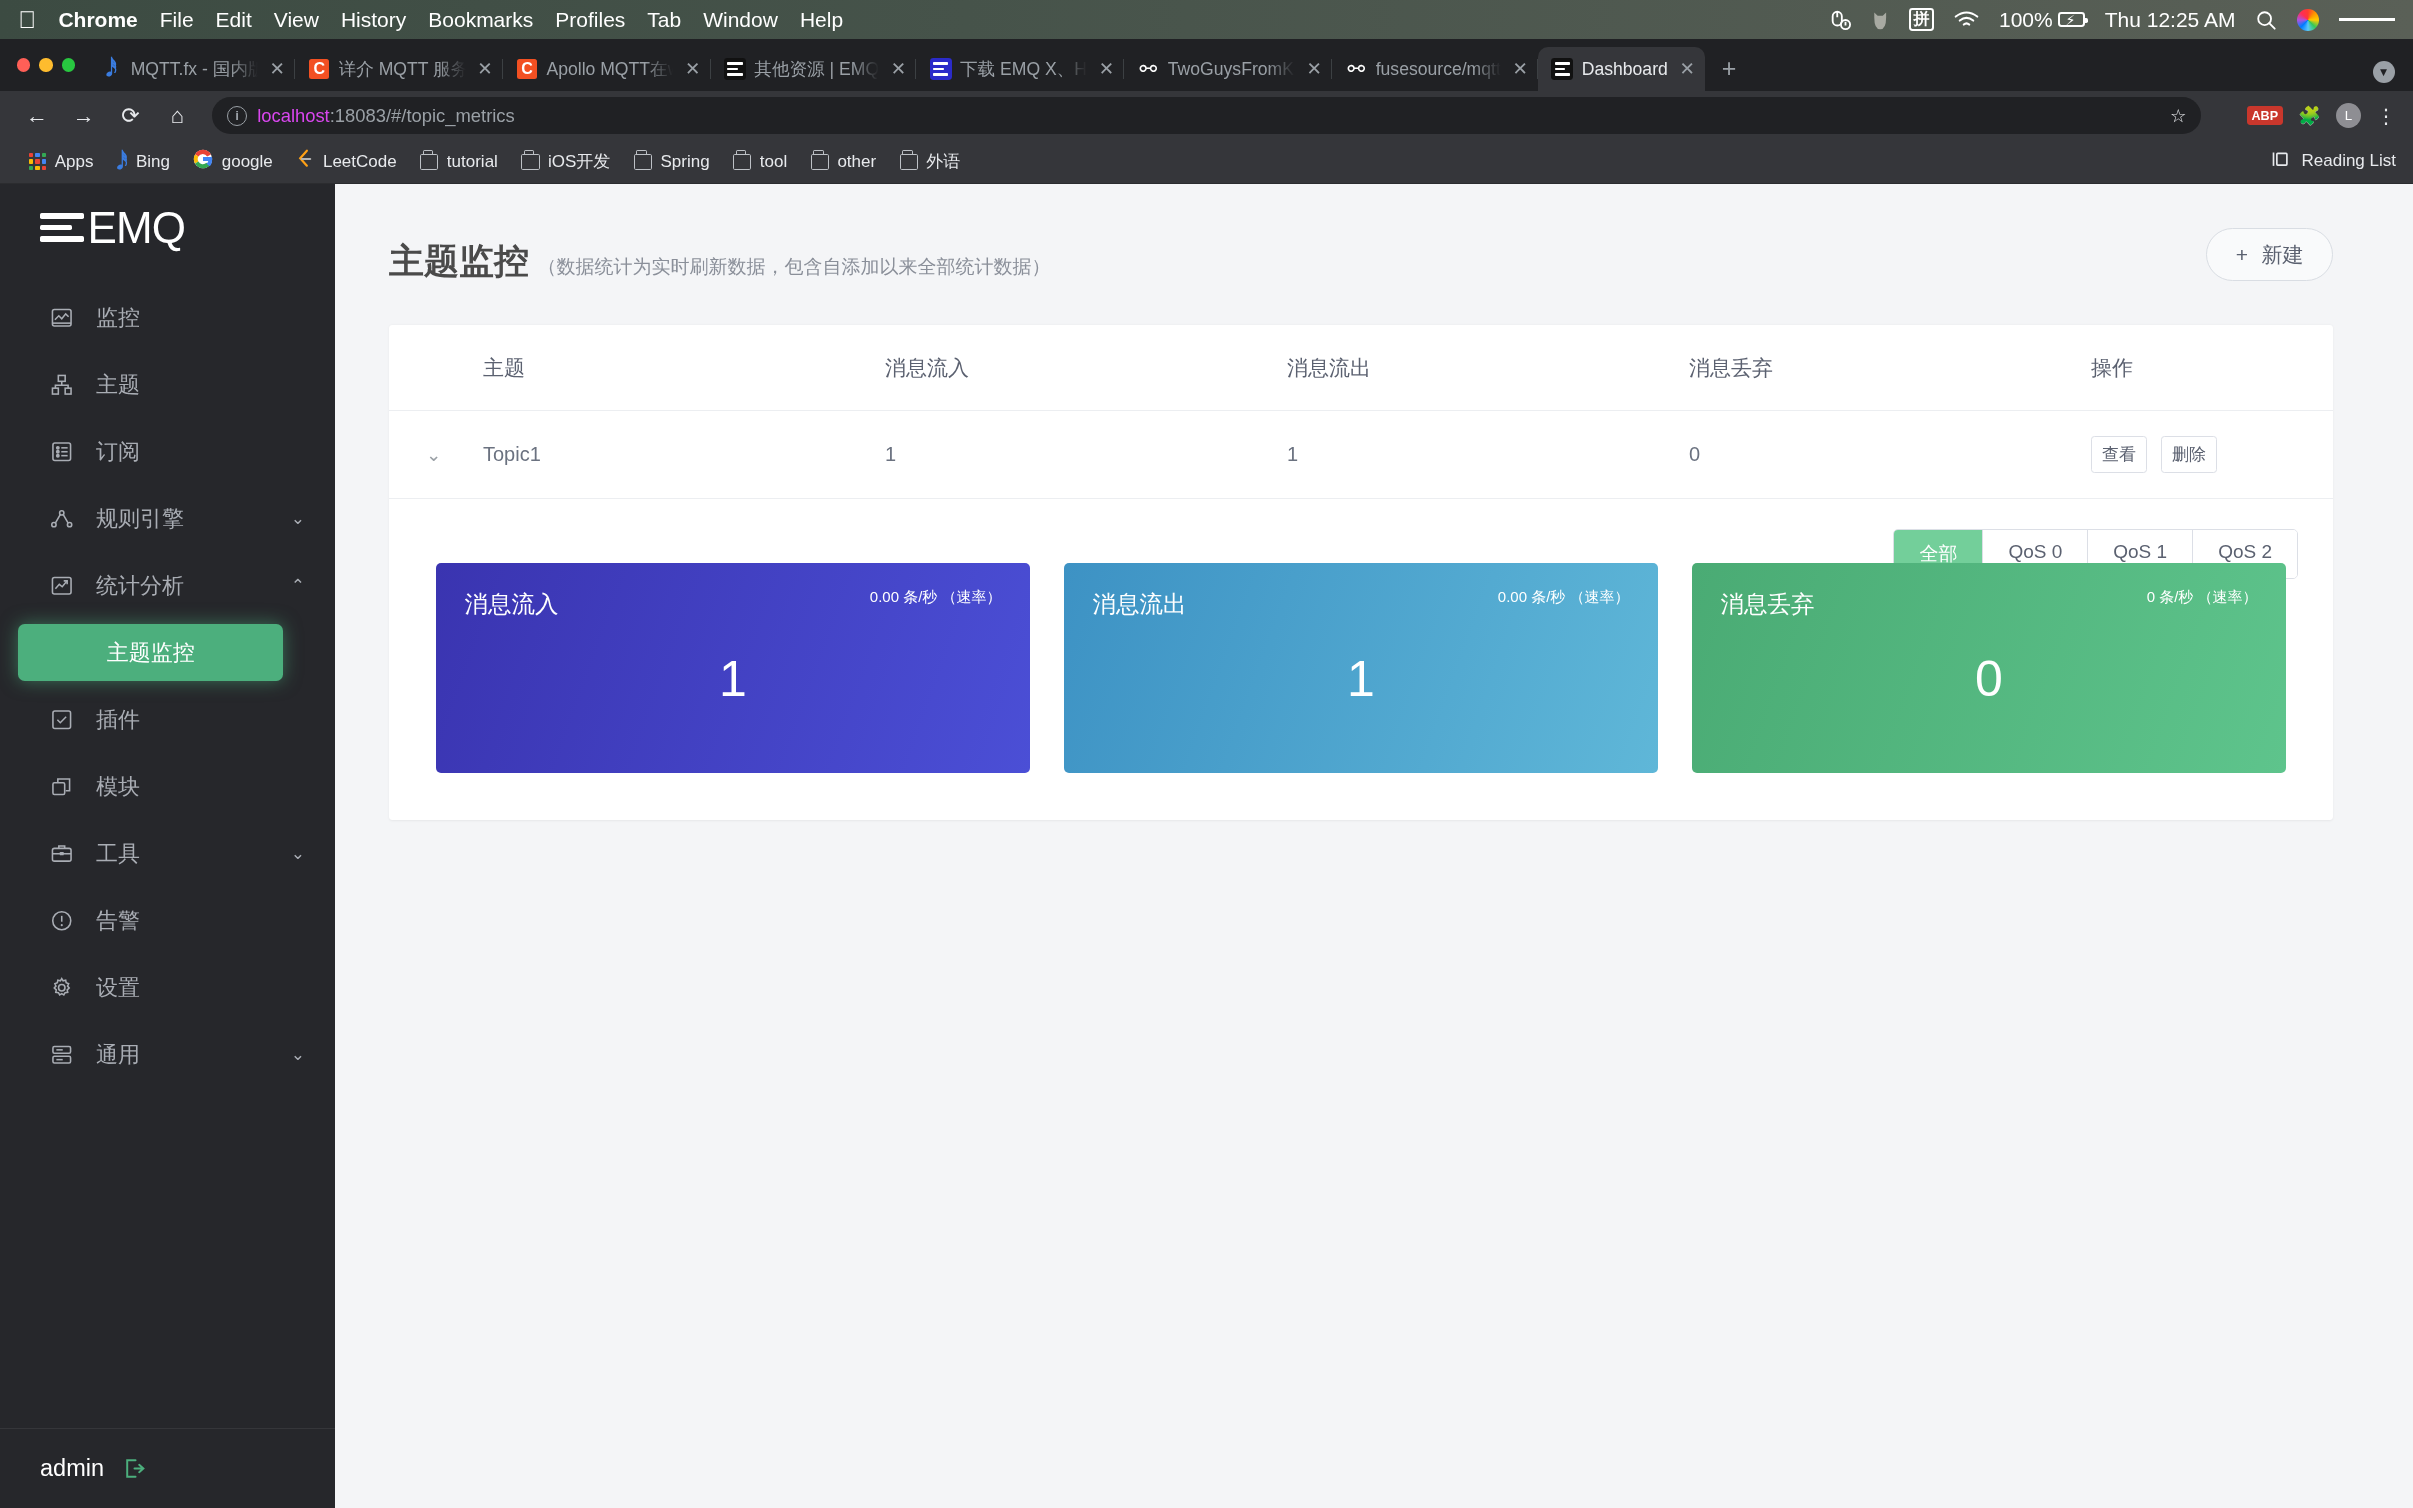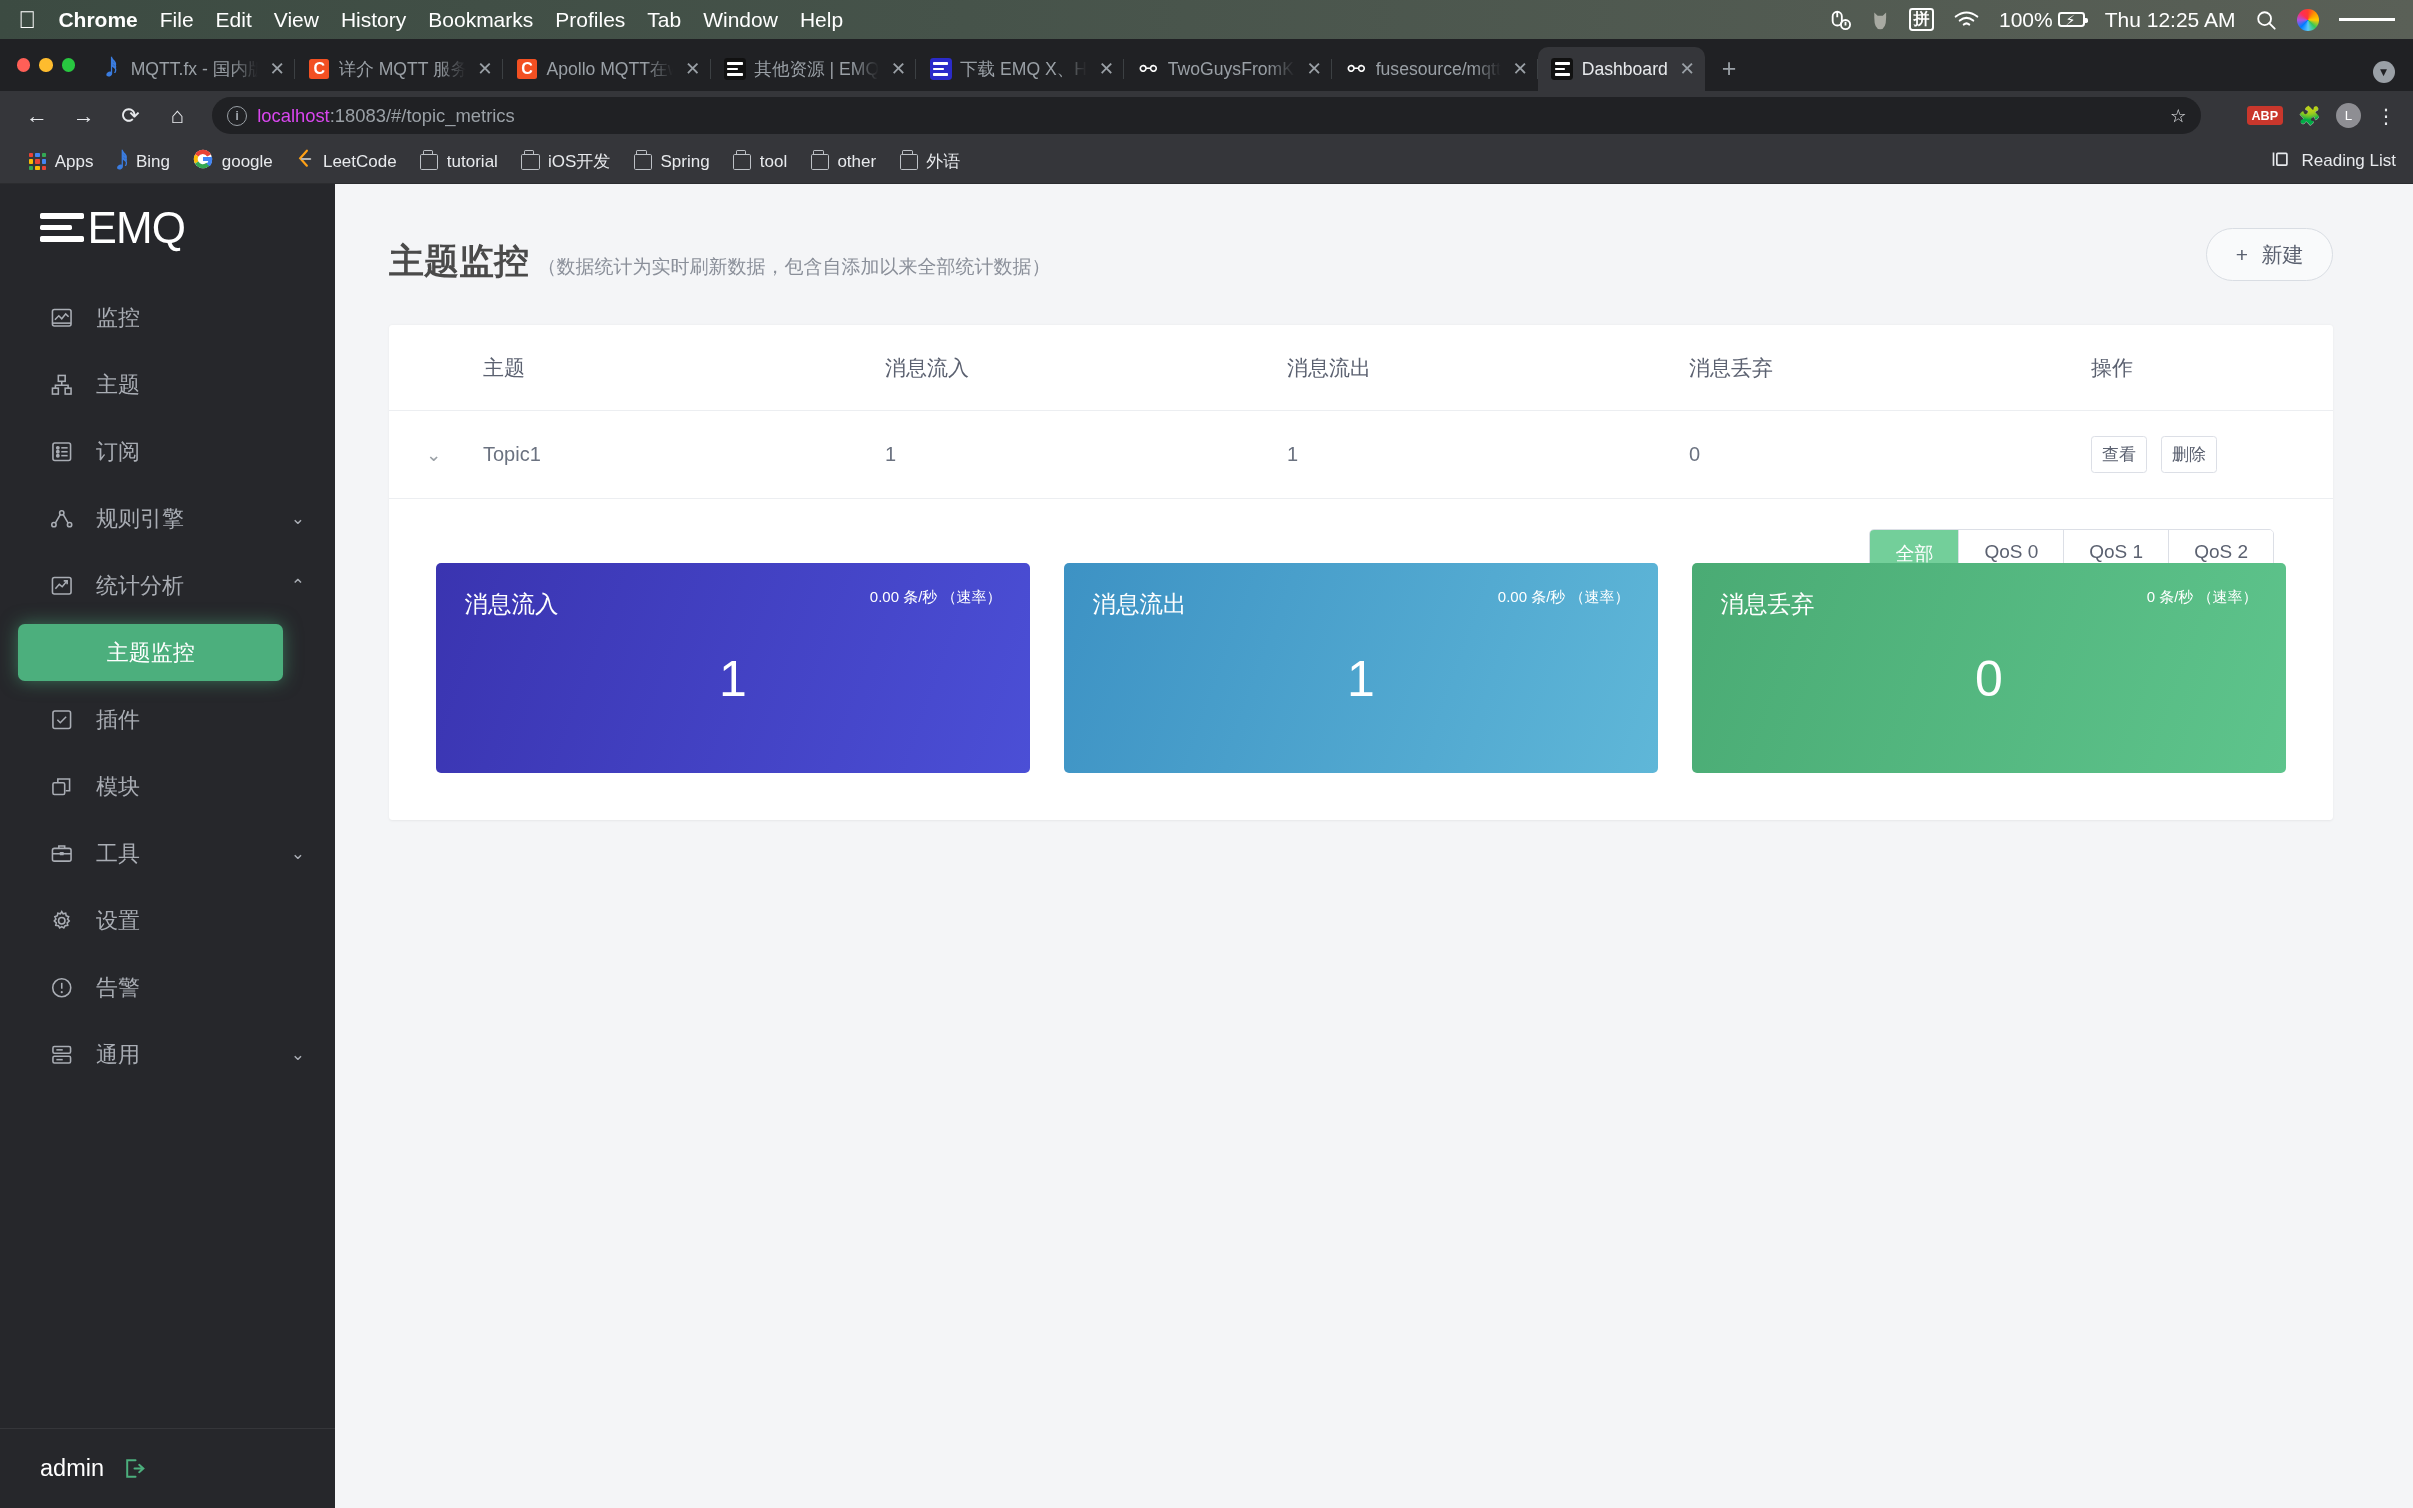--- a/index.html
+++ b/index.html
@@ -190,21 +190,21 @@
   .col-drop { width: 402px; }
   .expander { color:#9aa0a6; font-size: 18.4px; }
   .mini-btn {
     display:inline-block; border:0.8px solid #dcdfe6; border-radius: 3.4px; background:#fff;
     font-size: 17px; color:#5b6170; padding: 5.9px 10px; margin-right: 8.4px;
   }
 
   .detail { padding: 34px 47px 47px 47px; position:relative; }
   .detail-title { font-size: 22px; color:#5b6170; }
   .qos-tabs {
-    position:absolute; right: 59px; top: 30px; display:flex;
+    position:absolute; right: 35px; top: 30px; display:flex;
     border: 0.8px solid #dcdfe6; border-radius: 5px; overflow:hidden; background:#fff;
   }
   .qos-tab {
     font-size: 19px; color:#5b6170; padding: 11px 25px; border-right:0.8px solid #dcdfe6;
     background:#fff;
   }
   .qos-tab:last-child { border-right:none; }
   .qos-tab.active { background:#73cf9a; color:#fff; }
 
   .metrics { display:flex; gap: 34px; margin-top: 30px; }
@@ -564,36 +564,36 @@
               <line x1="2.5" y1="12" x2="21.5" y2="12"></line>
             <rect x="10" y="10.2" width="4" height="3.4" rx="0.6" fill="#a9adb4" stroke="none"></rect>
           </svg>
         </span>
         <span class="nav-label">工具</span>
         <span class="chev">⌄</span>
       </div>
       <div class="nav-item">
         <span class="nav-ic">
           <svg width="23.5" height="23.5" viewBox="0 0 24 24" fill="none" stroke="#a9adb4" stroke-width="1.6">
-            <circle cx="12" cy="12" r="3.3"></circle>
-            <path d="M12 2.6l1.4 2.3 2.6-.6.5 2.6 2.5 1-1.1 2.4 1.7 2-2 1.8.5 2.6-2.7.3-1.3 2.3L12 18l-2.1 1.3-1.3-2.3-2.7-.3.5-2.6-2-1.8 1.7-2L5 7.9l2.5-1L8 4.3l2.6.6z"></path>
-          </svg>
-        </span>
-        <span class="nav-label">设置</span>
-        <span class="chev"></span>
-      </div>
-      <div class="nav-item">
-        <span class="nav-ic">
-          <svg width="23.5" height="23.5" viewBox="0 0 24 24" fill="none" stroke="#a9adb4" stroke-width="1.6">
             <circle cx="12" cy="12" r="9.2"></circle>
               <line x1="12" y1="7" x2="12" y2="13"></line>
               <circle cx="12" cy="16.5" r="1.1" fill="#a9adb4" stroke="none"></circle>
           </svg>
         </span>
         <span class="nav-label">告警</span>
+        <span class="chev"></span>
+      </div>
+      <div class="nav-item">
+        <span class="nav-ic">
+          <svg width="23.5" height="23.5" viewBox="0 0 24 24" fill="none" stroke="#a9adb4" stroke-width="1.6">
+            <circle cx="12" cy="12" r="3.3"></circle>
+            <path d="M12 2.6l1.4 2.3 2.6-.6.5 2.6 2.5 1-1.1 2.4 1.7 2-2 1.8.5 2.6-2.7.3-1.3 2.3L12 18l-2.1 1.3-1.3-2.3-2.7-.3.5-2.6-2-1.8 1.7-2L5 7.9l2.5-1L8 4.3l2.6.6z"></path>
+          </svg>
+        </span>
+        <span class="nav-label">设置</span>
         <span class="chev"></span>
       </div>
       <div class="nav-item">
         <span class="nav-ic">
           <svg width="23.5" height="23.5" viewBox="0 0 24 24" fill="none" stroke="#a9adb4" stroke-width="1.6">
             <rect x="3" y="3.5" width="18" height="7" rx="1.5"></rect>
               <rect x="3" y="13.5" width="18" height="7" rx="1.5"></rect>
             <line x1="6.5" y1="7" x2="13" y2="7"></line>
               <line x1="6.5" y1="17" x2="13" y2="17"></line>
           </svg>

